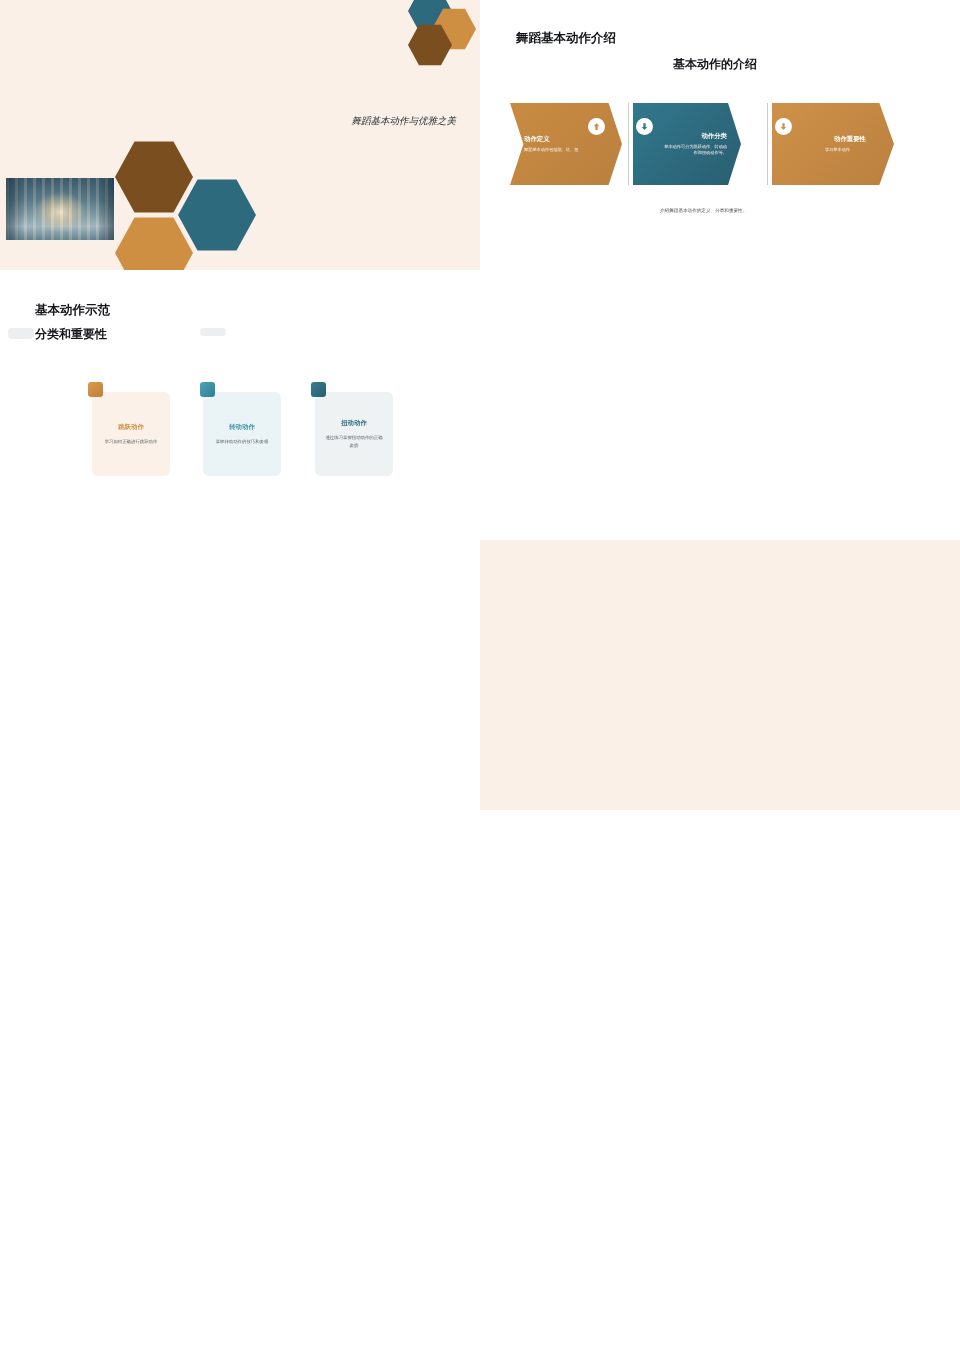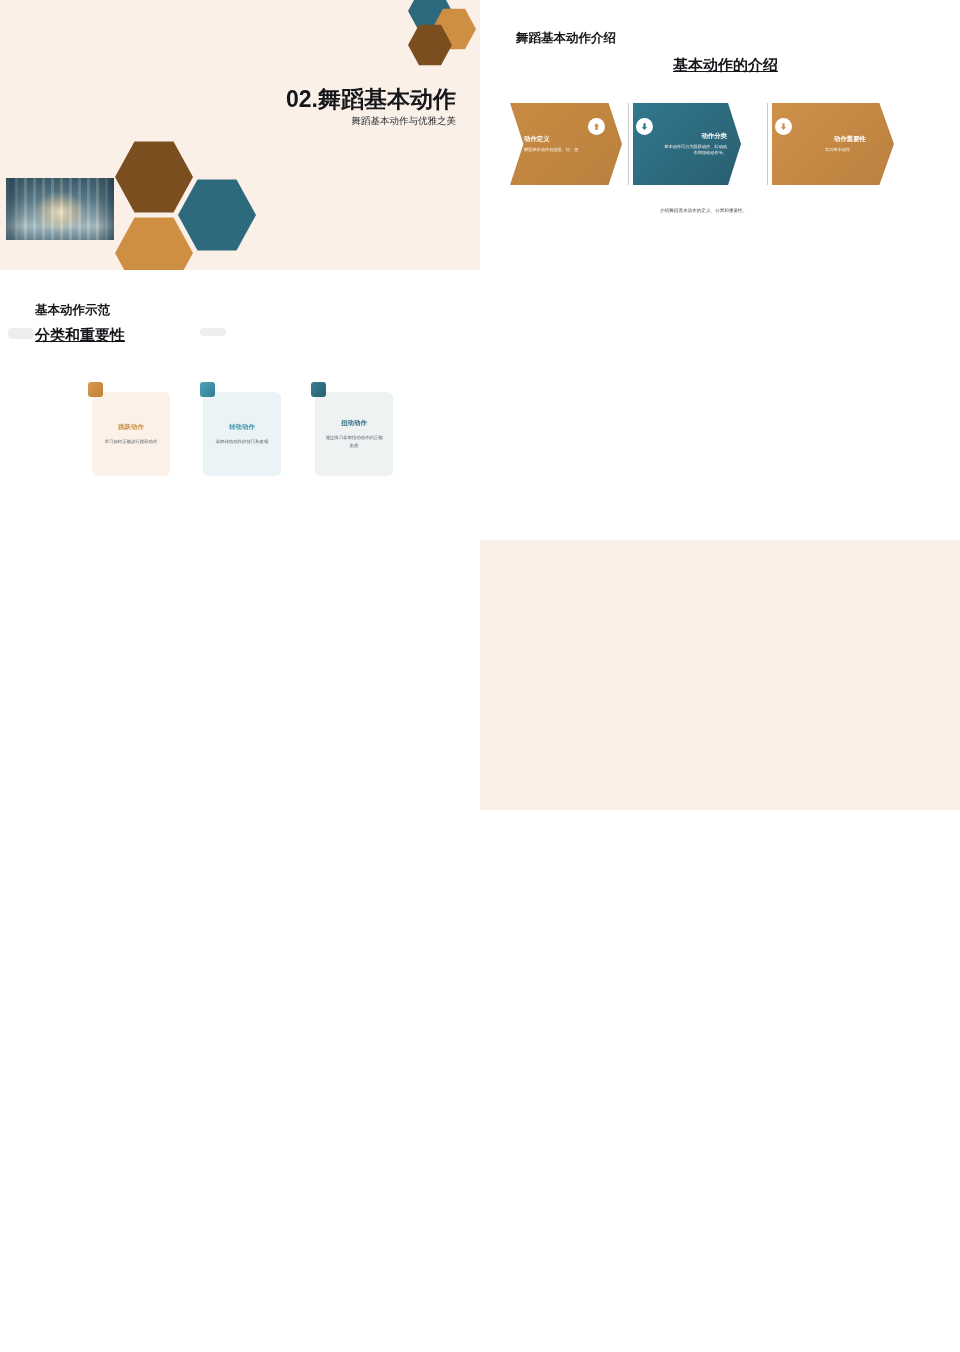--- a/index.html
+++ b/index.html
@@ -24,40 +24,40 @@
     position: absolute;
     clip-path: polygon(25% 2%, 75% 2%, 100% 50%, 75% 98%, 25% 98%, 0% 50%);
   }
   .sec-title {
     position: absolute; right: 24px; top: 84px;
     font-size: 23px; font-weight: bold; color: #15161a;
     letter-spacing: 0px; text-align: right; white-space: nowrap;
   }
   .sec-sub {
     position: absolute; right: 24px; top: 115px;
-    font-size: 9.5px; color: #2b2c30; text-align: right; white-space: nowrap;
+    font-size: 9.5px; color: #2b2c30; text-align: right; white-space: nowrap; font-style: italic;
   }
   .photo {
     position: absolute;
     background:
       radial-gradient(ellipse 40% 55% at 50% 55%, rgba(255,240,205,0.95) 0%, rgba(250,220,170,0.55) 28%, rgba(120,150,165,0.15) 60%, rgba(40,70,90,0.05) 100%),
       linear-gradient(180deg,#3d5d6e 0%, #5c7e8d 35%, #8fa9b2 60%, #b9cdd3 78%, #6f8c98 100%);
     border: 0;
   }
   .photo::before {
     content:""; position:absolute; inset:0;
     background:
       linear-gradient(90deg, rgba(20,45,60,0.55) 0%, rgba(20,45,60,0) 16%, rgba(20,45,60,0) 84%, rgba(20,45,60,0.55) 100%),
       repeating-linear-gradient(90deg, rgba(220,200,175,0.22) 0 3px, rgba(40,70,90,0.12) 3px 9px);
     mix-blend-mode: normal;
   }
 
   
   .s-title { position: absolute; font-size: 12.5px; font-weight: bold; color: #15161a; }
-  .s-sub   { position: absolute; font-size: 15px; font-weight: bold; color: #15161a; text-decoration: underline; }
+  .s-sub   { position: absolute; font-size: 12px; font-weight: bold; color: #15161a; }
   .s-desc  { position: absolute; font-size: 4.6px; color: #4a4d52; line-height: 1.5; }
   .ghost {
     position:absolute; border-radius:4px; background:#eceef0;
   }
 
   
   .chev {
     position: absolute; height: 82px;
     display: flex; flex-direction: column; justify-content: center;
     padding: 0 14px;
@@ -84,21 +84,20 @@
 <body>
 
 <div class="deck">
 
   <div class="slide sec">
     <div class="hex-tr">
       <div class="hexshape" style="left:18px;top:-10px;width:44px;height:42px;background:#2e6a7e;"></div>
       <div class="hexshape" style="left:42px;top:8px;width:44px;height:42px;background:#ce8f43;"></div>
       <div class="hexshape" style="left:18px;top:24px;width:44px;height:42px;background:#7a4e1e;"></div>
     </div>
-    <div class="sec-title">02.舞蹈基本动作</div>
     <div class="sec-sub">舞蹈基本动作与优雅之美</div>
     <div class="photo" style="left:6px;top:178px;width:108px;height:62px;"></div>
     <div class="hexshape" style="left:115px;top:140px;width:78px;height:74px;background:#7a4e1e;"></div>
     <div class="hexshape" style="left:115px;top:216px;width:78px;height:74px;background:#ce8f43;"></div>
     <div class="hexshape" style="left:178px;top:178px;width:78px;height:74px;background:#2e6a7e;"></div>
   </div>
 
   <div class="slide">
     <div class="s-title" style="left:30px;top:30px;padding-left:6px;">舞蹈基本动作介绍</div>
     <div class="s-sub" style="left:193px;top:56px;">基本动作的介绍</div>

